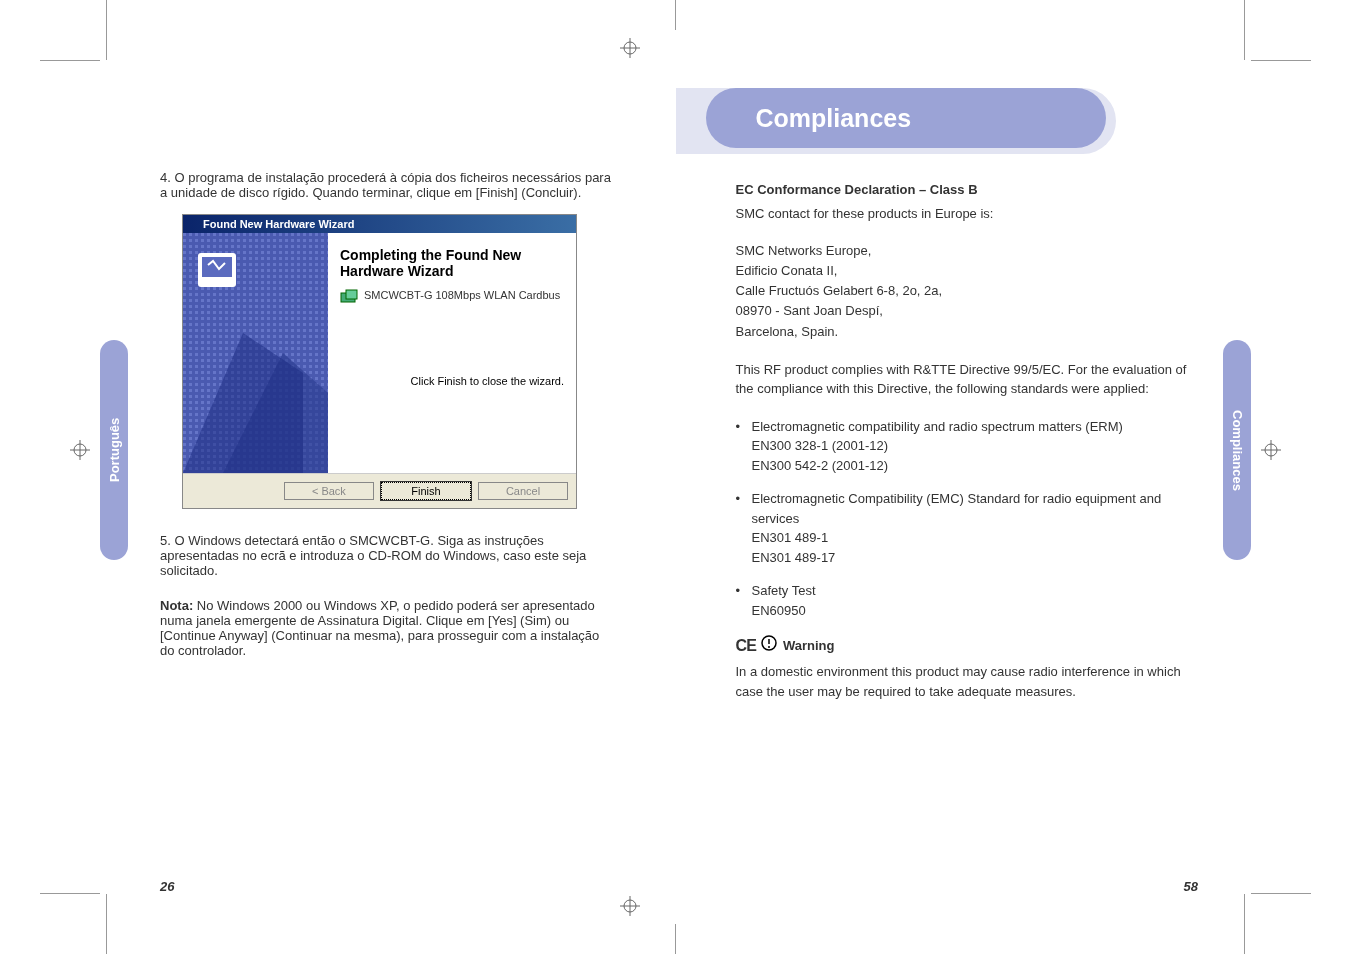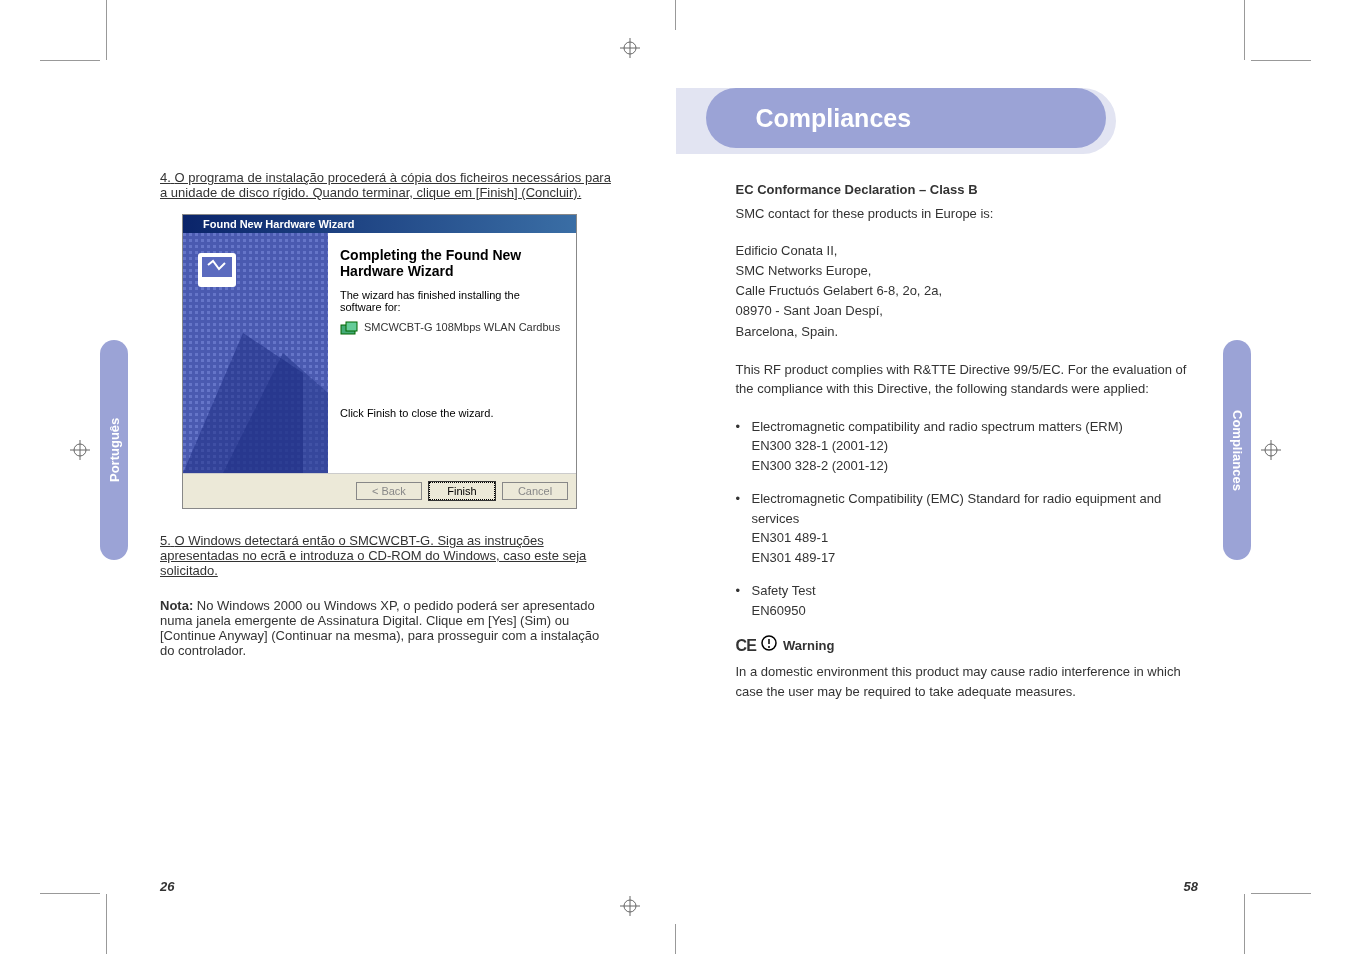--- a/index.html
+++ b/index.html
@@ -55,21 +55,21 @@
 .tab-left {
   left: 100px;
   background: #9ba3d6;
   transform: rotate(180deg);
 }
 .tab-right {
   right: 100px;
   background: #9ba3d6;
 }
 
-ol.content-list { list-style: none; margin: 0; text-decoration: underline; }
+ol.content-list { list-style: none; margin: 0; }
 ol.content-list > li { margin-bottom: 14px; }
 .list-num { display: inline; }
 .list-text { display: inline; }
 
 .dialog {
   margin: 14px 0 24px 22px;
   width: 395px;
   border: 1px solid #888;
   background: #ece9d8;
   font-size: 11px;
@@ -99,21 +99,21 @@
   width: 18px; height: 16px; 
 }
 .dialog-footer {
   padding: 8px;
   text-align: right;
   background: #ece9d8;
   border-top: 1px solid #ccc;
 }
 .dialog-btn {
   display: inline-block;
-  width: 66px;
+  width: 90px;
   padding: 2px 0;
   border: 1px solid #888;
   background: #ece9d8;
   text-align: center;
   font-size: 11px;
   margin-left: 4px;
   color: #888;
 }
 .dialog-btn-active {
   border: 1px dotted #000;
@@ -215,31 +215,30 @@
               </defs>
             <polygon points="40,240 100,120 145,160 145,240" fill="#2a3a90" opacity="0.6"></polygon>
             <polygon points="0,240 60,100 120,140 120,240" fill="#1a2a80" opacity="0.5"></polygon>
             <rect x="15" y="20" width="38" height="34" rx="3" fill="#fff"></rect>
             <rect x="19" y="24" width="30" height="20" fill="#5b6bbf"></rect>
             <path d="M25 32 L30 28 L36 36 L42 30" stroke="#fff" stroke-width="2" fill="none"></path>
           </svg>
         </div>
         <div class="dialog-main">
           <div class="dialog-h2">Completing the Found New Hardware Wizard</div>
-          <div class="dialog-p">The wizard has finished installing the software for:</div>
           <div class="dialog-device">
             <span class="dialog-device-icon">
               <svg viewBox="0 0 18 16" width="18" height="16">
                   <rect x="1" y="4" width="14" height="9" fill="#4a7" stroke="#060"></rect>
                   <rect x="6" y="1" width="11" height="9" fill="#6c9" stroke="#060"></rect>
                 </svg>
             </span>
             <span>SMCWCBT-G 108Mbps WLAN Cardbus</span>
           </div>
-          <div class="dialog-p" style="margin-top:70px;">Click Finish to close the wizard.</div>
+          <div class="dialog-p" style="margin-top:70px;text-align:right;">Click Finish to close the wizard.</div>
         </div>
       </div>
       <div class="dialog-footer">
         <span class="dialog-btn">&lt; Back</span>
         <span class="dialog-btn dialog-btn-active">Finish</span>
         <span class="dialog-btn">Cancel</span>
       </div>
     </div>
 
     <ol class="content-list">
@@ -265,34 +264,34 @@
         <div style="position:absolute; left:-60px; top:0; height:66px; width:440px; background:#e2e4f2; border-top-right-radius:33px; border-bottom-right-radius:33px;"></div>
         <div style="position:absolute; left:-30px; top:0; height:60px; width:400px; background:#9ba3d6; border-radius:30px; display:flex; align-items:center; padding-left:50px; color:#fff; font-size:25px; font-weight:bold;">Compliances</div>
       </div>
     </div>
 
     <div class="right-content" style="margin-top:10px;">
       <p class="section-h">EC Conformance Declaration – Class B</p>
       <p class="para">SMC contact for these products in Europe is:</p>
 
       <div class="addr para">
+        <p>SMC Networks Europe,</p>
         <p>Edificio Conata II,</p>
-        <p>SMC Networks Europe,</p>
         <p>Calle Fructuós Gelabert 6-8, 2o, 2a,</p>
         <p>08970 - Sant Joan Despí,</p>
         <p>Barcelona, Spain.</p>
       </div>
 
       <p class="para">This RF product complies with R&amp;TTE Directive 99/5/EC. For the evaluation of the compliance with this Directive, the following standards were applied:</p>
 
       <ul class="bullets">
         <li>
           <span>Electromagnetic compatibility and radio spectrum matters (ERM)</span>
           <span class="sub">EN300 328-1 (2001-12)</span>
-          <span class="sub">EN300 328-2 (2001-12)</span>
+          <span class="sub">EN300 542-2 (2001-12)</span>
         </li>
         <li>
           <span>Electromagnetic Compatibility (EMC) Standard for radio equipment and services</span>
           <span class="sub">EN301 489-1</span>
           <span class="sub">EN301 489-17</span>
         </li>
         <li>
           <span>Safety Test</span>
           <span class="sub">EN60950</span>
         </li>

